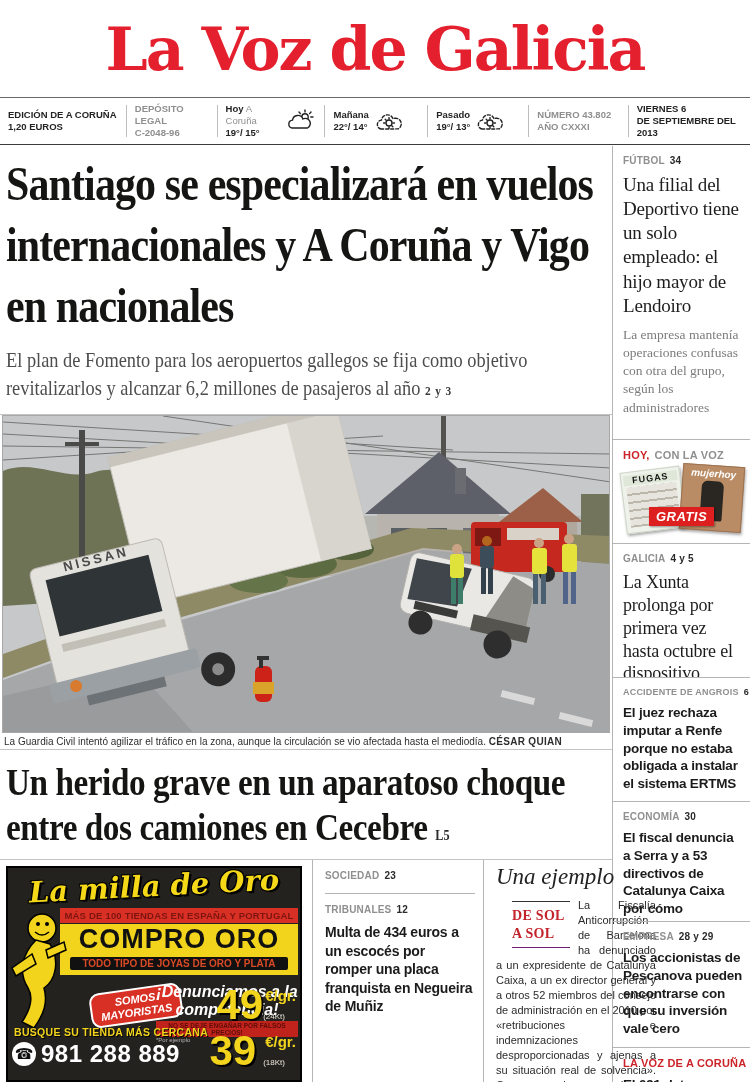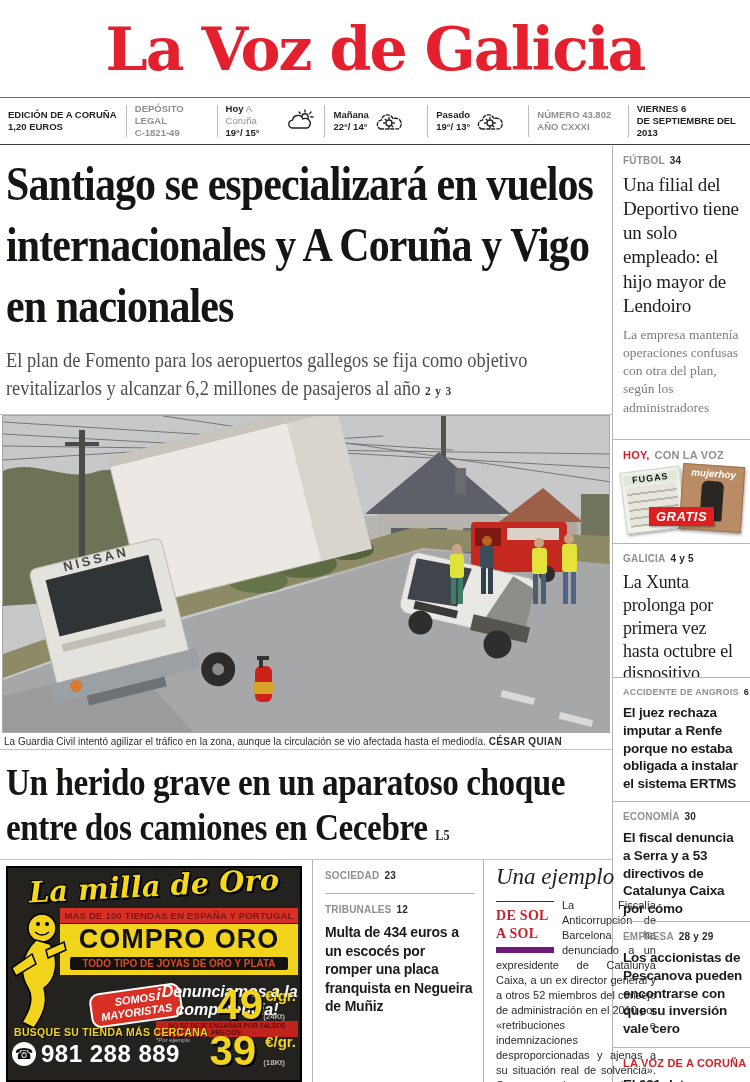--- a/index.html
+++ b/index.html
@@ -50,22 +50,22 @@
   .bcol.mid{width:150px;border-left:1px solid #b5b5b5;}
   .bcol.right{width:160px;border-left:1px solid #b5b5b5;padding-top:4px;}
   .ser-head{margin:8px 0 0 0;font-family:"Liberation Serif","DejaVu Serif",serif;
         font-size:17px;line-height:1.3;color:#222;}
   .sans-head{margin:8px 0 0 0;font-weight:bold;font-size:14px;line-height:1.32;
         letter-spacing:-0.2px;color:#1b1b1b;}
   .trib{border-top:1px solid #b5b5b5;margin-top:12px;padding-top:10px;}
   
   .den-title{margin:0 0 8px 0;font-family:"Liberation Serif","DejaVu Serif",serif;
         font-style:italic;font-size:23px;color:#222;font-weight:normal;}
-  .den-tag{float:left;width:58px;margin:3px 8px 2px 0;padding:5px 0;border-top:1px solid #333;
-        border-bottom:6px solid #701a75;font-family:"Liberation Serif","DejaVu Serif",serif;
+  .den-tag{float:left;width:58px;margin:3px 8px 2px 16px;padding:5px 0;border-top:1px solid #333;
+        border-bottom:1px solid #701a75;font-family:"Liberation Serif","DejaVu Serif",serif;
         font-weight:bold;font-size:14px;line-height:1.25;color:#c4242b;letter-spacing:0.3px;}
   .den-body{font-size:11px;line-height:1.36;text-align:justify;color:#2b2b2b;}
   
   .sidebar{position:absolute;left:613px;top:0;width:137px;height:936px;display:flex;flex-direction:column;}
   .sec{padding:9px 6px 0 10px;border-bottom:1px solid #b5b5b5;overflow:hidden;}
   .sec:last-child{border-bottom:none;flex:1;}
   .sec .ser{margin:7px 0 0 0;font-family:"Liberation Serif","DejaVu Serif",serif;
         font-size:18px;line-height:1.27;color:#1d1d1d;letter-spacing:-0.2px;}
   .sec .sub{margin:8px 0 0 0;font-family:"Liberation Serif","DejaVu Serif",serif;
         font-size:13.5px;line-height:1.35;color:#7c7c7c;}
@@ -134,21 +134,21 @@
     <div class="ib-cell" style="width:128px">
       <div>
           <div class="b">EDICIÓN DE A CORUÑA</div>
            <div class="b">1,20 EUROS</div>
         </div>
     </div>
     <div class="ib-sep"></div>
     <div class="ib-cell" style="width:86px">
       <div>
           <div class="g">DEPÓSITO LEGAL</div>
-           <div class="g">C-1821-49</div>
+           <div class="g">C-2048-96</div>
         </div>
     </div>
     <div class="ib-sep"></div>
     <div class="ib-cell" style="width:106px">
       <div>
           <div><span class="b">Hoy</span>
                 <span class="g" style="font-weight:normal">A Coruña</span></div>
            <div class="b">19°/ 15°</div>
         </div>
       <svg class="wicon" width="30" height="24" viewBox="0 0 30 24">
@@ -434,21 +434,21 @@
     </div>
 
     <div class="sidebar">
 
       <div class="sec s1">
         <div class="kick">
             <span class="lab">FÚTBOL</span>
           <span class="pg">34</span>
           </div>
         <p class="ser" style="font-size:19px">Una filial del Deportivo tiene un solo empleado: el hijo mayor de Lendoiro</p>
-        <p class="sub">La empresa mantenía operaciones confusas con otra del plan, según los administradores</p>
+        <p class="sub">La empresa mantenía operaciones confusas con otra del grupo, según los administradores</p>
       </div>
 
       <div class="sec s2">
         <div class="kick">
             <span class="lab red">HOY,</span>
           <span class="lab" style="font-size:11px">CON LA VOZ</span>
           </div>
         <div class="mags">
           <div class="mag mag1">
             <div class="mtitle">FUGAS</div>

